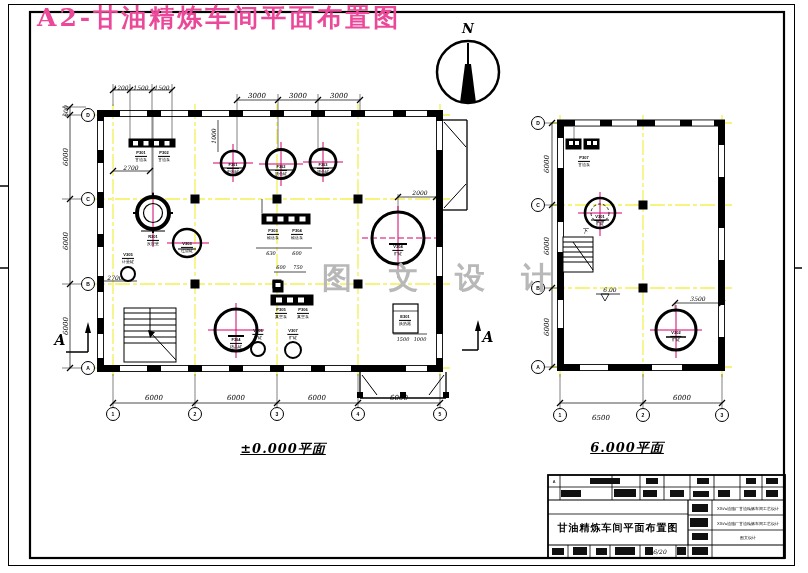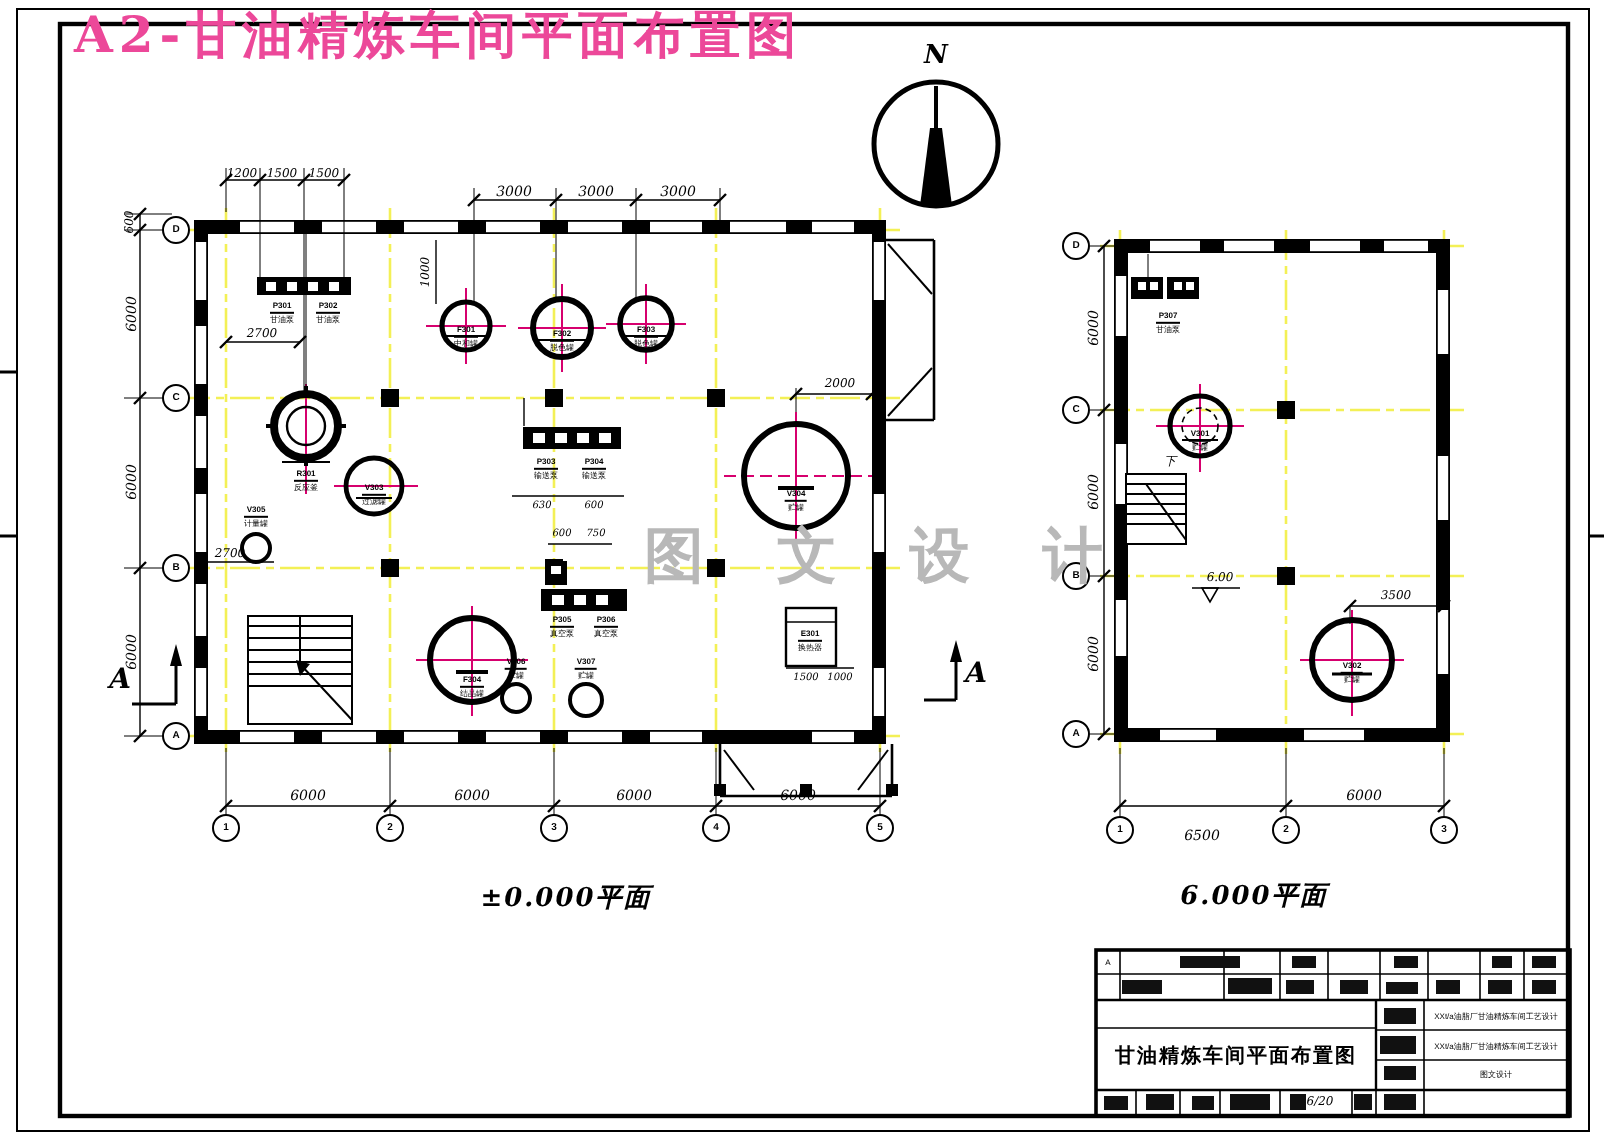--- a/index.html
+++ b/index.html
@@ -4,21 +4,21 @@
 <style>
   html,body{margin:0;padding:0;background:#fff;}
   .sheet{position:relative;width:808px;height:573px;background:#fff;overflow:hidden;
          font-family:"Liberation Sans",sans-serif;color:#000;}
   svg{position:absolute;left:0;top:0;}
   .t{position:absolute;transform:translate(-50%,-50%);white-space:nowrap;
      font:italic 7px "DejaVu Serif",serif;color:#000;z-index:3;}
   .t6{font-size:6px;}
   .t5{font-size:5px;}
   .rot{transform:translate(-50%,-50%) rotate(-90deg);}
-  .cap{font:bold italic 13px "DejaVu Serif",serif;letter-spacing:1px;}
+  .cap{font:bold italic 13px "DejaVu Serif",serif;letter-spacing:1px;text-decoration:underline;}
   .sec{font:bold italic 14px "DejaVu Serif",serif;}
   .eq{position:absolute;transform:translate(-50%,-50%);text-align:center;
       font:4px "Liberation Sans",sans-serif;line-height:1.4;z-index:3;}
   .eq .tag{display:block;border-bottom:0.5px solid #000;padding:0 1px;font-weight:bold;}
   .eq .nm{display:block;}
   .bub{position:absolute;transform:translate(-50%,-50%);width:12px;height:12px;
        border:1px solid #000;border-radius:50%;background:#fff;z-index:3;
        display:flex;align-items:center;justify-content:center;
        font:bold 5px "Liberation Sans",sans-serif;}
   .title{position:absolute;left:37px;top:1px;font:bold 25px "DejaVu Serif",serif;

